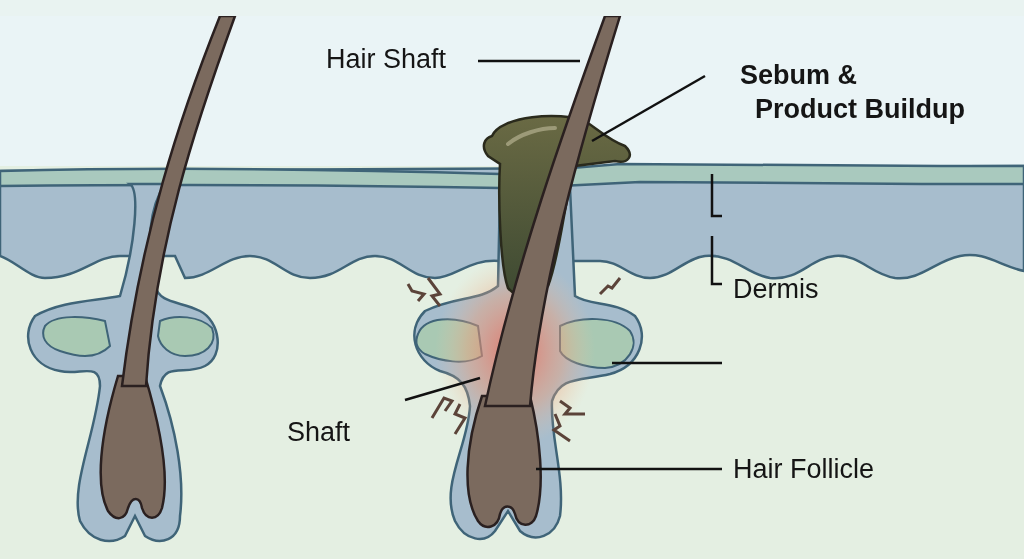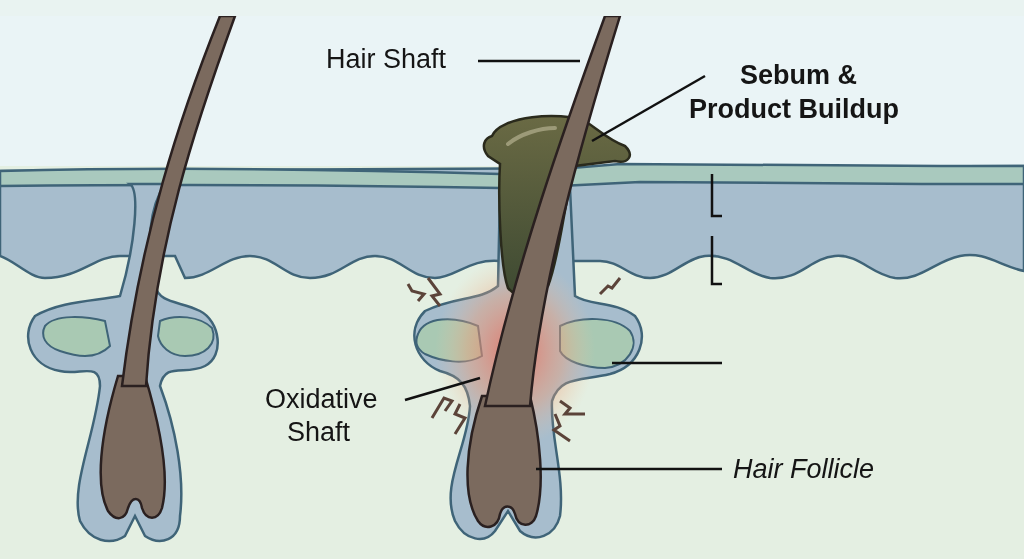--- a/index.html
+++ b/index.html
@@ -69,17 +69,17 @@
     <polyline points="712,158 712,200 722,200"></polyline>
     <polyline points="712,220 712,268 722,268"></polyline>
     <line x1="612" y1="347" x2="722" y2="347"></line>
     <line x1="405" y1="384" x2="480" y2="362"></line>
     <line x1="536" y1="453" x2="722" y2="453"></line>
   </g>
 </svg>
 
 <div class="lbl" style="left:326px;top:30px;">Hair Shaft</div>
 <div class="lbl bold" style="left:740px;top:46px;">Sebum &amp;</div>
-<div class="lbl bold" style="left:689px;top:80px;">Product Buildup</div>
-<div class="lbl" style="left:265px;top:370px;">Oxidative</div>
+<div class="lbl bold" style="left:755px;top:80px;">Product Buildup</div>
+<div class="lbl" style="left:733px;top:260px;">Dermis</div>
 <div class="lbl" style="left:287px;top:403px;">Shaft</div>
-<div class="lbl" style="left:733px;top:440px;font-style:italic;">Hair Follicle</div>
+<div class="lbl" style="left:733px;top:440px;">Hair Follicle</div>
 </div>
 
 </body></html>

